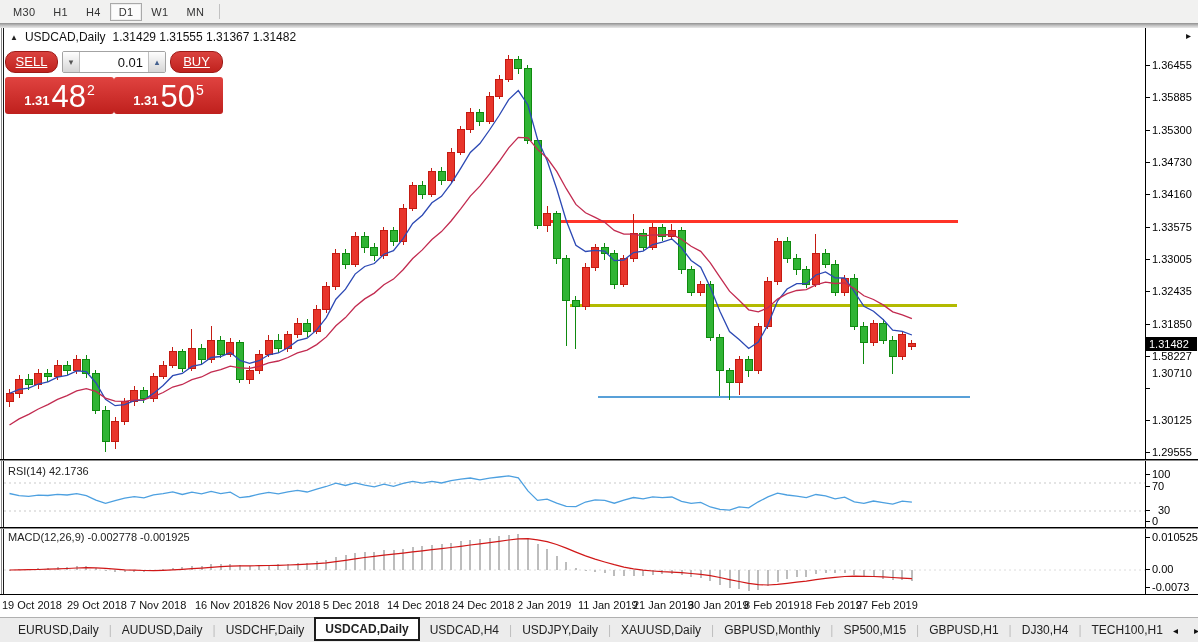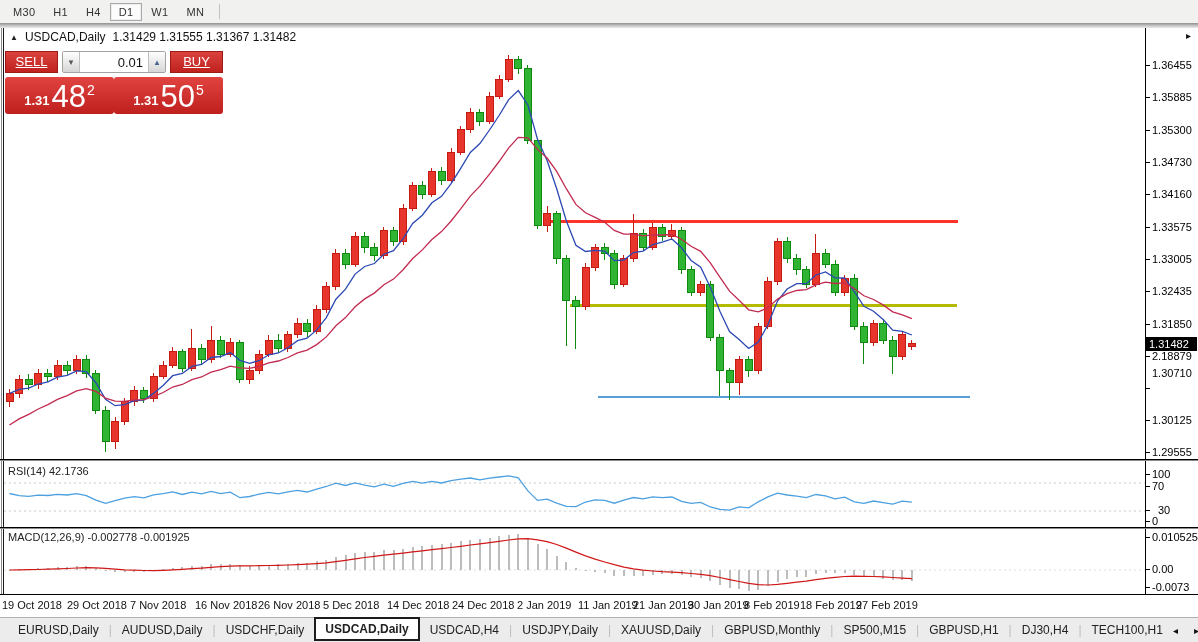--- a/index.html
+++ b/index.html
@@ -35,21 +35,21 @@
   
   .ax-label { position:absolute; left:1152px; font-size:11px; color:#000; white-space:nowrap; }
   .ax-tick  { position:absolute; left:1146px; width:4px; height:1px; background:#000; }
   .price-tag { position:absolute; left:1146px; width:51px; height:14px; background:#000;
     color:#fff; font-size:11px; line-height:14px; padding-left:3px; }
   .dt-label { position:absolute; top:599px; font-size:11px; color:#111; white-space:nowrap;text-align:center; }
   
   .tp { position:absolute; left:5px; top:51px; width:218px; z-index:6; }
   .tp-row1 { display:flex; height:22px; }
   .tp-btn { width:53px; background:linear-gradient(#da423e,#c0221e); color:#fff; font-size:13px;
-    text-align:center; line-height:20px; text-decoration:underline; border:1px solid #9d1a17; border-radius:0; cursor:pointer;}
+    text-align:center; line-height:20px; text-decoration:underline; border:1px solid #9d1a17; border-radius:10px; cursor:pointer;}
   .vol-group { display:flex; margin:0 4px; border:1px solid #a3a3a3; border-radius:2px; overflow:hidden; background:#fff;}
   .vol-btn { width:17px; background:linear-gradient(#fefefe,#d6d6d6); color:#44618f; font-size:9px;
     text-align:center; line-height:20px; cursor:pointer; }
   .vol-btn.dn { border-right:1px solid #c0c0c0; color:#555; }
   .vol-btn.up { border-left:1px solid #c0c0c0; }
   .vol-input { width:68px; border:none; outline:none; font-size:13px; text-align:right; padding-right:5px;
     font-family:"Liberation Sans",sans-serif; color:#111; }
   .tp-row2 { display:flex; margin-top:4px; }
   .tile { height:37px; flex:1; background:linear-gradient(#e04340,#bf201d); border-radius:3px; color:#fff;
     display:flex; align-items:flex-end; justify-content:center; padding-bottom:1px; cursor:pointer; }
@@ -629,21 +629,21 @@
       <div class="ax-label" style="top: 188px;">1.34160</div>
       <div class="ax-tick" style="top: 227px;"></div>
       <div class="ax-label" style="top: 221px;">1.33575</div>
       <div class="ax-tick" style="top: 259px;"></div>
       <div class="ax-label" style="top: 253px;">1.33005</div>
       <div class="ax-tick" style="top: 291px;"></div>
       <div class="ax-label" style="top: 285px;">1.32435</div>
       <div class="ax-tick" style="top: 324px;"></div>
       <div class="ax-label" style="top: 318px;">1.31850</div>
       <div class="ax-tick" style="top: 356px;"></div>
-      <div class="ax-label" style="top: 350px;">2.18879</div>
+      <div class="ax-label" style="top: 350px;">1.58227</div>
       <div class="ax-tick" style="top: 388px;"></div>
       <div class="ax-label" style="top: 367px; text-align: right;">1.30710</div>
       <div class="ax-tick" style="top: 420px;"></div>
       <div class="ax-label" style="top: 414px;">1.30125</div>
       <div class="ax-tick" style="top: 452px;"></div>
       <div class="ax-label" style="top: 446px;">1.29555</div>
       <div class="ax-tick" style="top: 474px;"></div>
       <div class="ax-label" style="top: 468px;">100</div>
       <div class="ax-tick" style="top: 486px;"></div>
       <div class="ax-label" style="top: 480px;">70</div>

